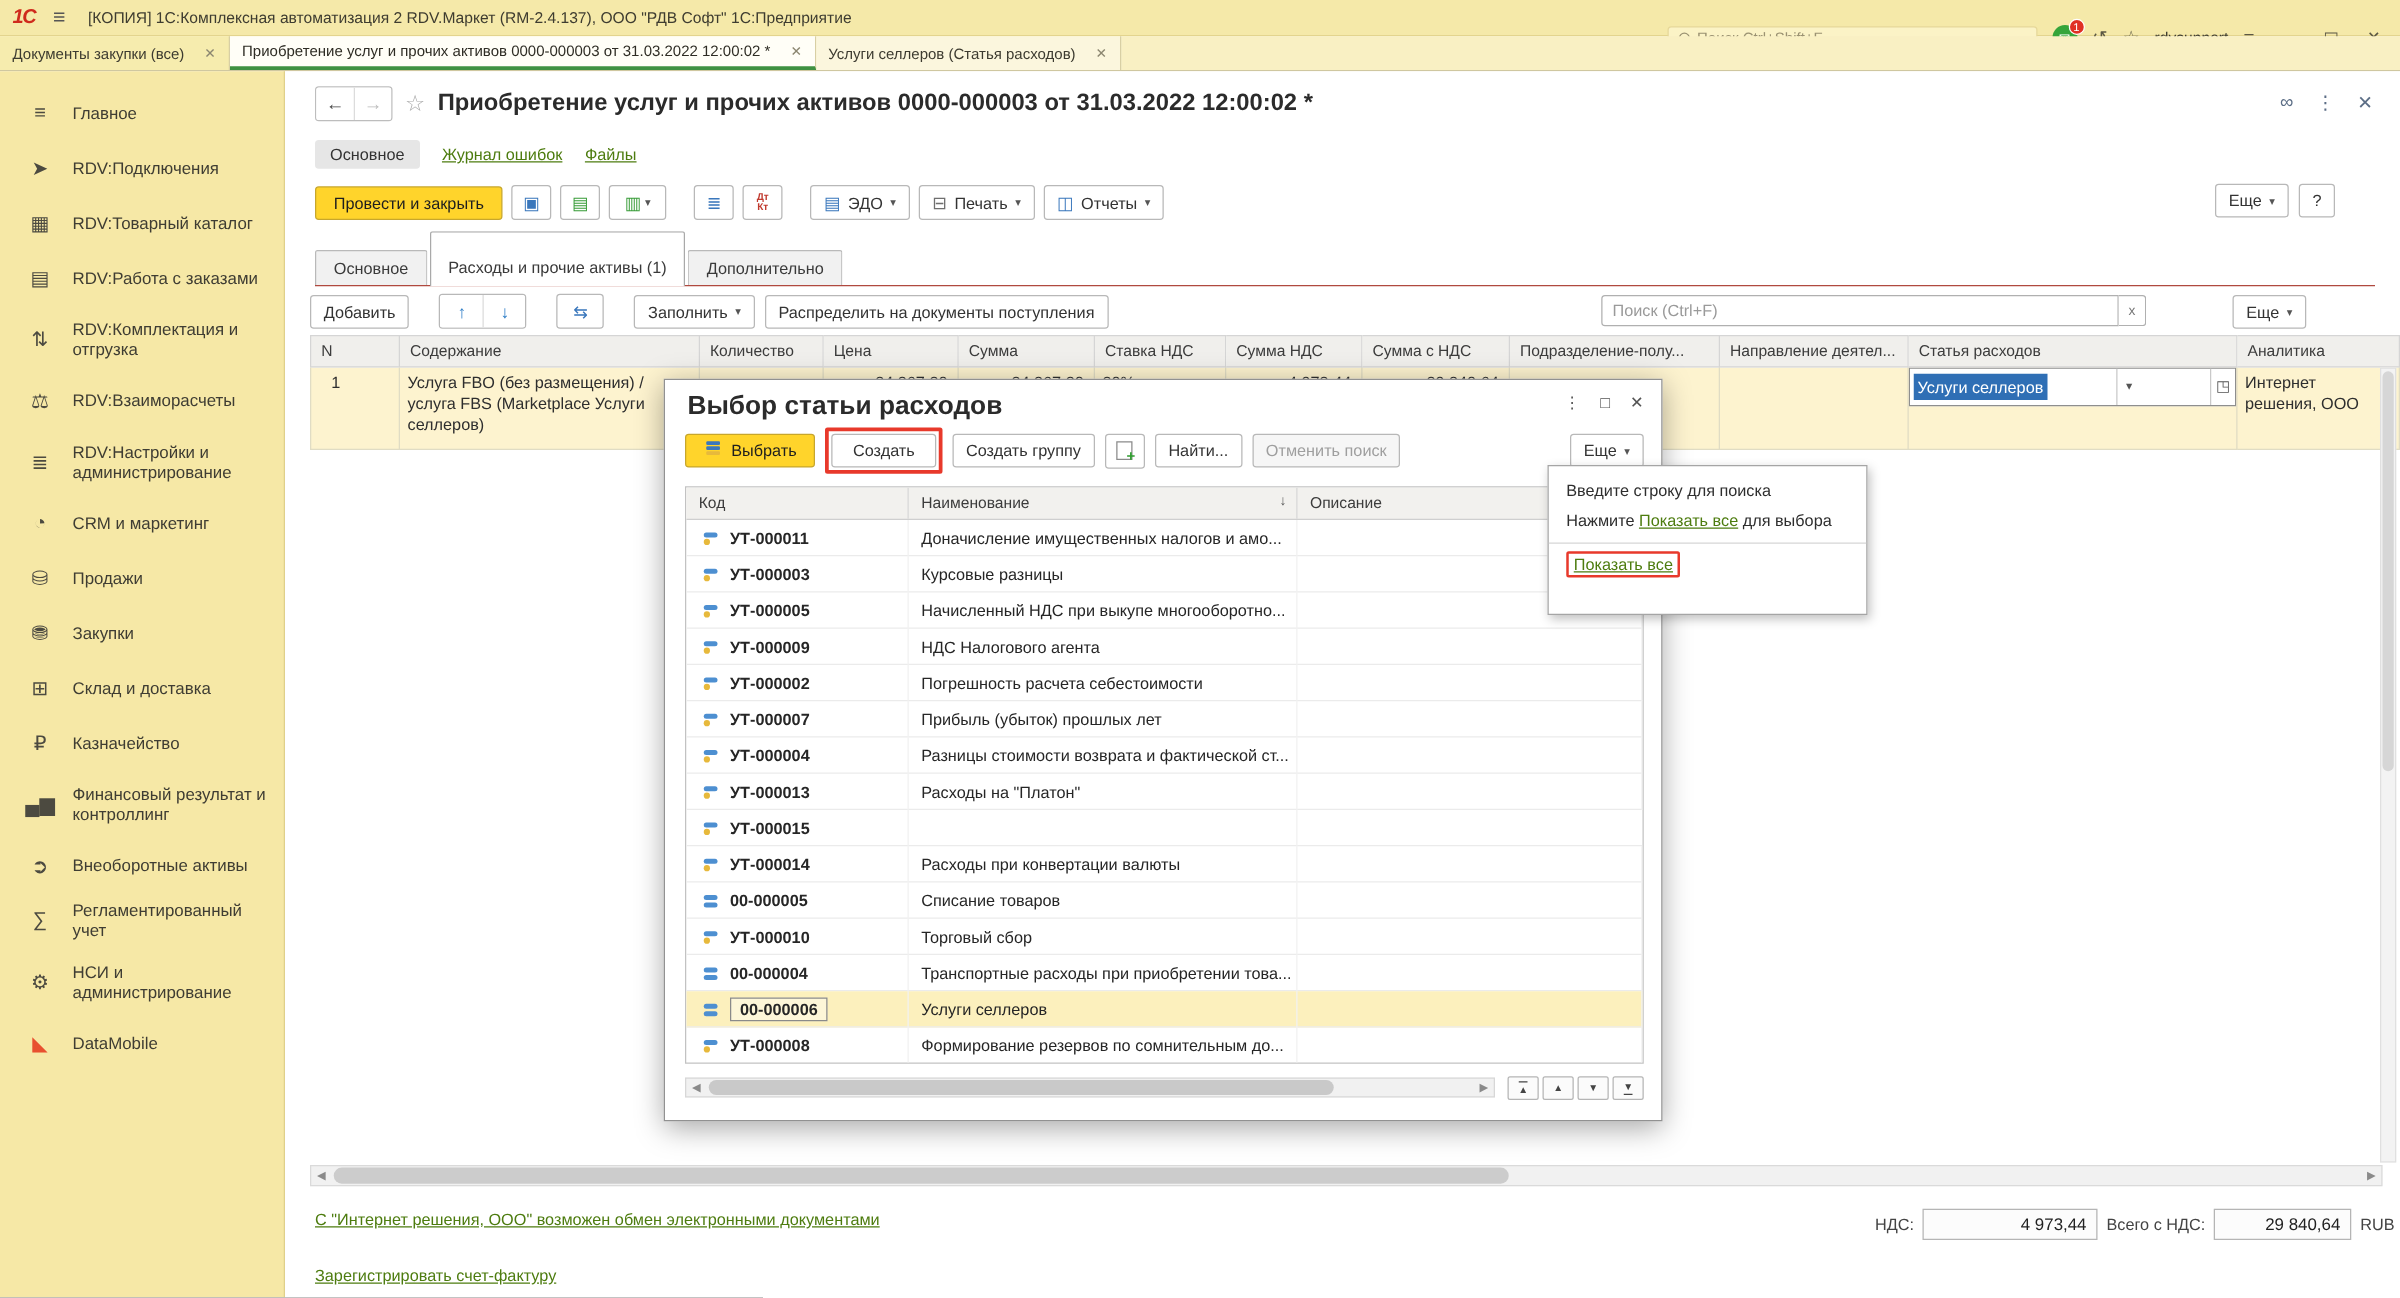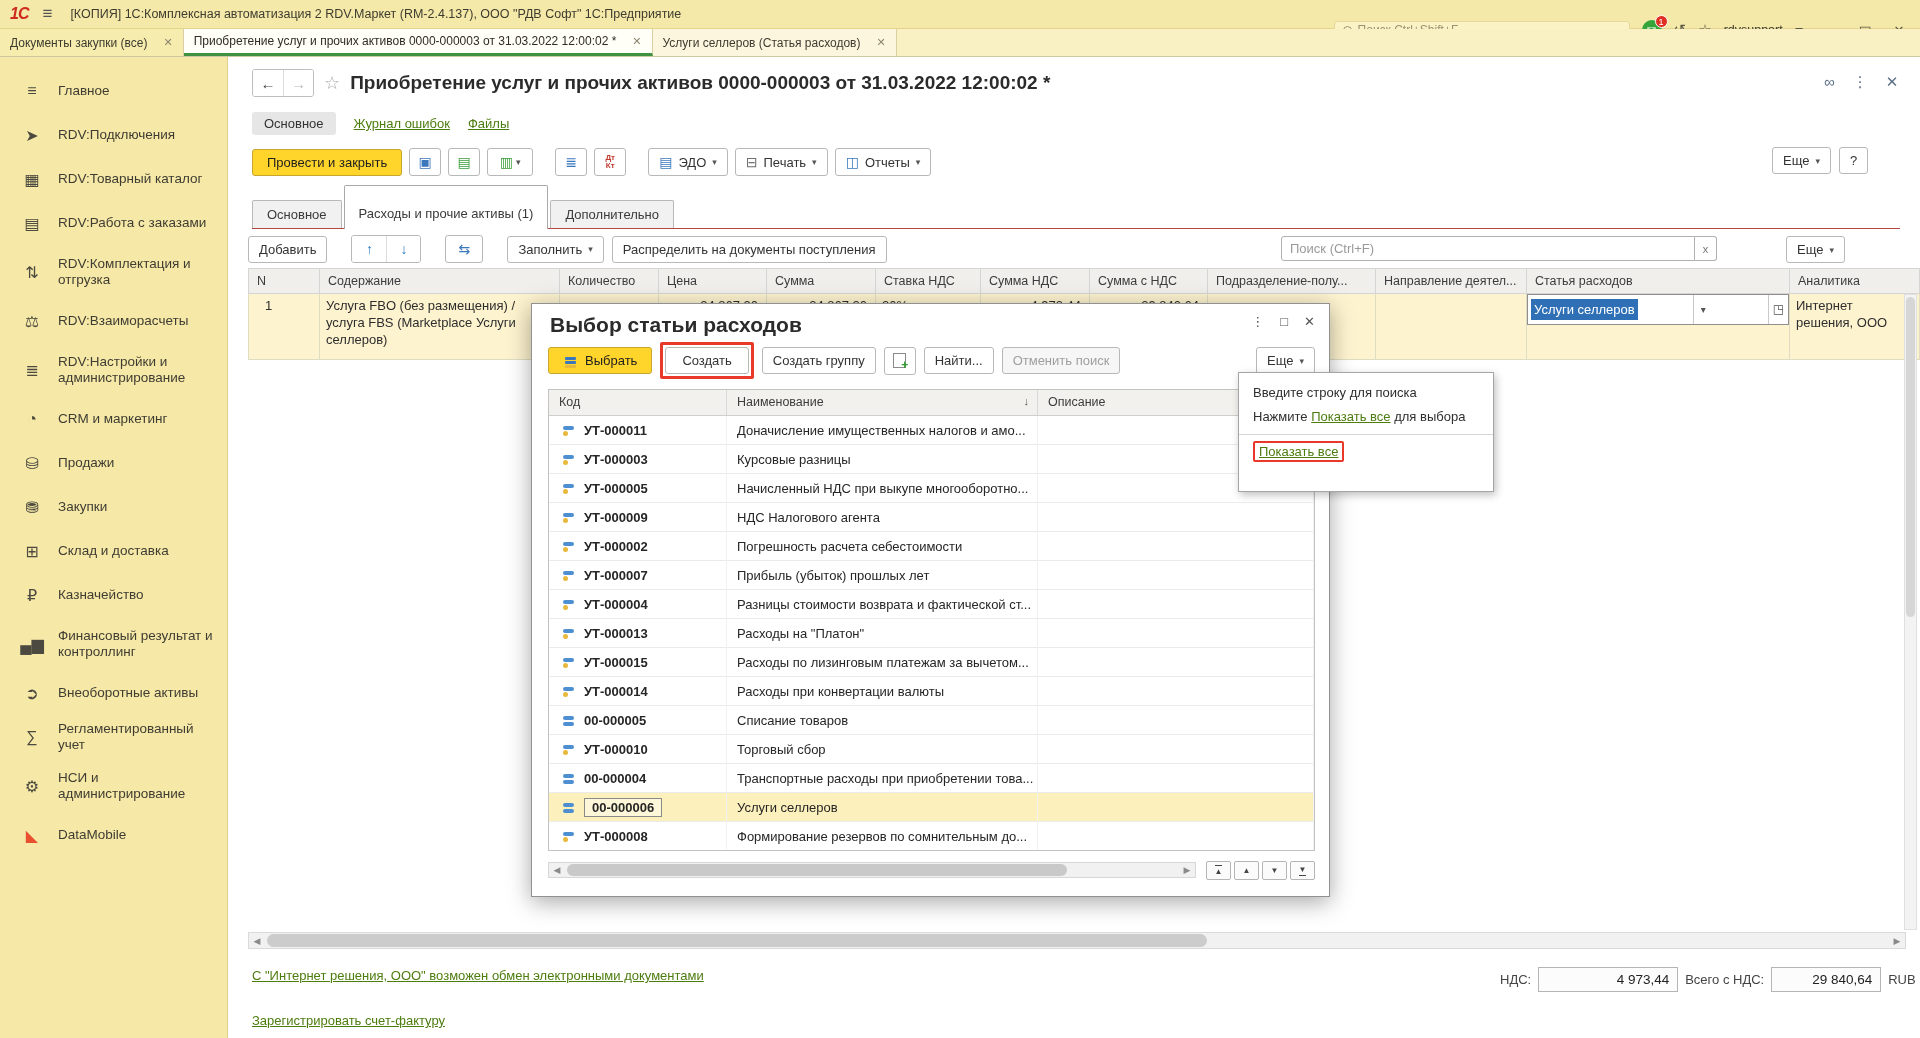--- a/index.html
+++ b/index.html
@@ -459,21 +459,21 @@
 
   <section class="modal">
     <h2 class="m-title">Выбор статьи расходов</h2>
     <div class="m-winbtns">
       <span>⋮</span>
       <span>□</span>
       <span>✕</span>
     </div>
 
     <div class="m-toolbar">
-      <button class="btn-yellow" style="display:flex;align-items:flex-end;gap:7px;padding-left:16px;">
+      <button class="btn-yellow" style="display:flex;align-items:flex-start;gap:7px;padding-left:16px;">
         <span class="stack-ico">
             <i></i>
             <i></i>
             <i></i>
           </span>
         <span>Выбрать</span>
       </button>
       <span class="red-box">
         <button class="btn" style="padding:5px 16px;">Создать</button>
       </span>
@@ -557,21 +557,20 @@
             <span class="code-txt">УТ-000013</span>
           </div>
           <div class="mc">Расходы на "Платон"</div>
           <div class="mc"></div>
         </div>
         <div class="ml-row">
           <div class="mc codec">
             <span class="eico"></span>
             <span class="code-txt">УТ-000015</span>
           </div>
-          <div class="mc">Расходы по лизинговым платежам за вычетом...</div>
           <div class="mc"></div>
         </div>
         <div class="ml-row">
           <div class="mc codec">
             <span class="eico"></span>
             <span class="code-txt">УТ-000014</span>
           </div>
           <div class="mc">Расходы при конвертации валюты</div>
           <div class="mc"></div>
         </div>

